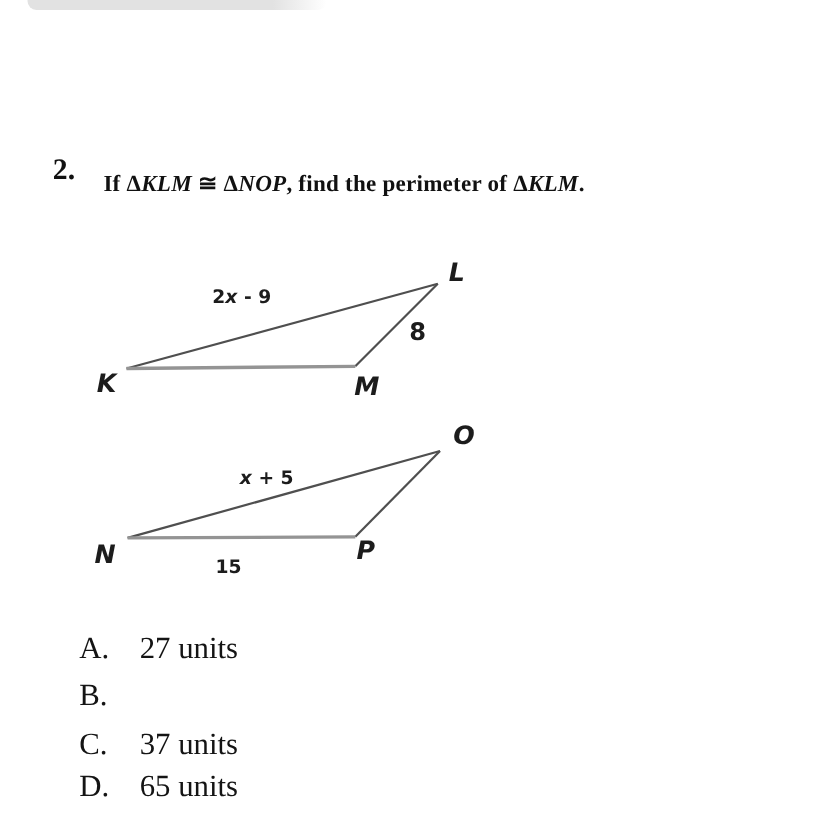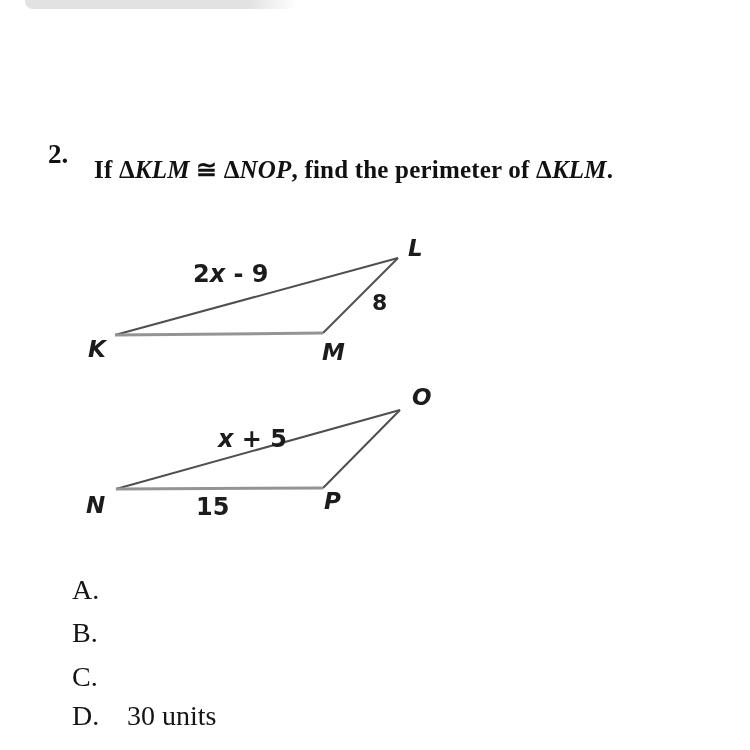--- a/index.html
+++ b/index.html
@@ -32,21 +32,21 @@
     left: 48px;
     top: 139px;
     font-size: 27px;
     font-weight: bold;
     font-family: "Liberation Serif", serif;
   }
   #q-text {
     position: absolute;
     left: 94px;
     top: 155px;
-    font-size: 25px;
+    font-size: 21px;
     font-weight: bold;
     font-family: "Liberation Serif", serif;
     white-space: nowrap;
     letter-spacing: 0.2px;
   }
   #q-text .tri-name { font-style: italic; }
   
   #diagram-svg {
     position: absolute;
     left: 0; top: 0;
@@ -61,21 +61,21 @@
     font-style: italic;
     font-size: 23px;
     color: #1c1c1c;
     line-height: 1;
     white-space: nowrap;
   }
   .slabel {
     position: absolute;
     font-family: "DejaVu Sans", sans-serif;
     font-weight: bold;
-    font-size: 24px;
+    font-size: 17px;
     color: #1c1c1c;
     line-height: 1;
     white-space: nowrap;
   }
   .slabel .var { font-style: italic; }
   #label-lm-8 { font-size: 22px; }
   
   .choice-row {
     position: absolute;
     left: 72px;
@@ -119,29 +119,31 @@
   <div class="vlabel" style="left:88px;  top:338px;">K</div>
   <div class="vlabel" style="left:408px; top:237px;">L</div>
   <div class="vlabel" style="left:322px; top:341px;">M</div>
   <div class="slabel" style="left:193px; top:262px;"><span>2</span><span class="var">x</span><span> - 9</span></div>
   <div class="slabel" id="label-lm-8" style="left:372px; top:292px;">8</div>
 
   <div class="vlabel" style="left:86px;  top:494px;">N</div>
   <div class="vlabel" style="left:412px; top:386px;">O</div>
   <div class="vlabel" style="left:324px; top:490px;">P</div>
   <div class="slabel" style="left:218px; top:427px;"><span></span><span class="var">x</span><span> + 5</span></div>
-  <div class="slabel" style="left:196px; top:495px;">15</div>
+  <div class="slabel" style="left:196px; top:508px;">15</div>
 
   <div class="choice-row" id="choice-a">
     <span class="choice-letter">A.</span>
+    <span class="choice-text">27 units</span>
   </div>
   <div class="choice-row" id="choice-b">
     <span class="choice-letter">B.</span>
   </div>
   <div class="choice-row" id="choice-c">
     <span class="choice-letter">C.</span>
+    <span class="choice-text">37 units</span>
   </div>
   <div class="choice-row" id="choice-d">
     <span class="choice-letter">D.</span>
-    <span class="choice-text">30 units</span>
+    <span class="choice-text">65 units</span>
   </div>
 
 </div>
 
 </body></html>

